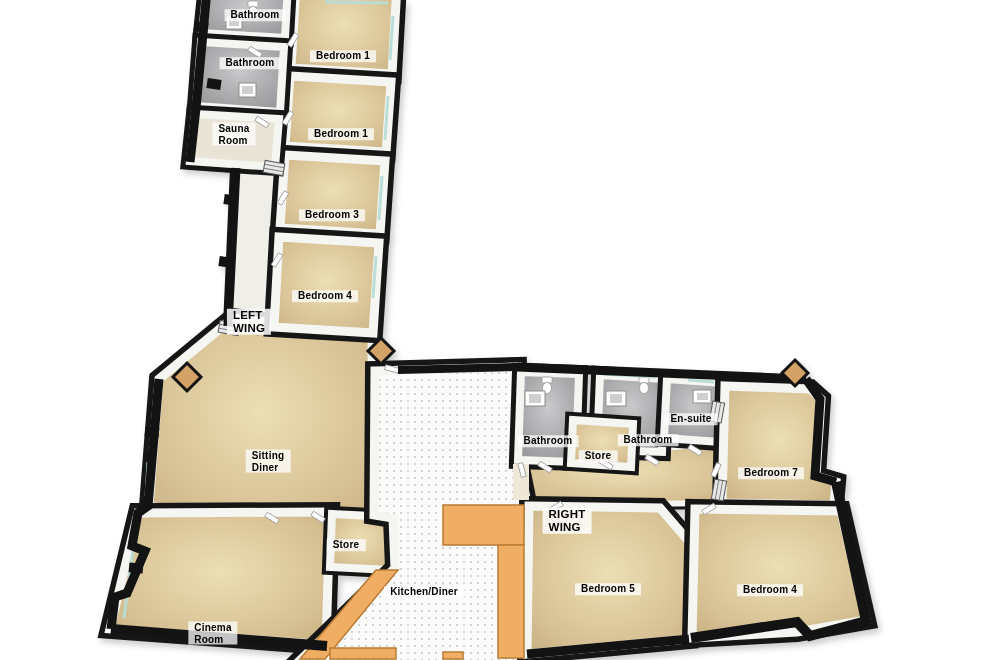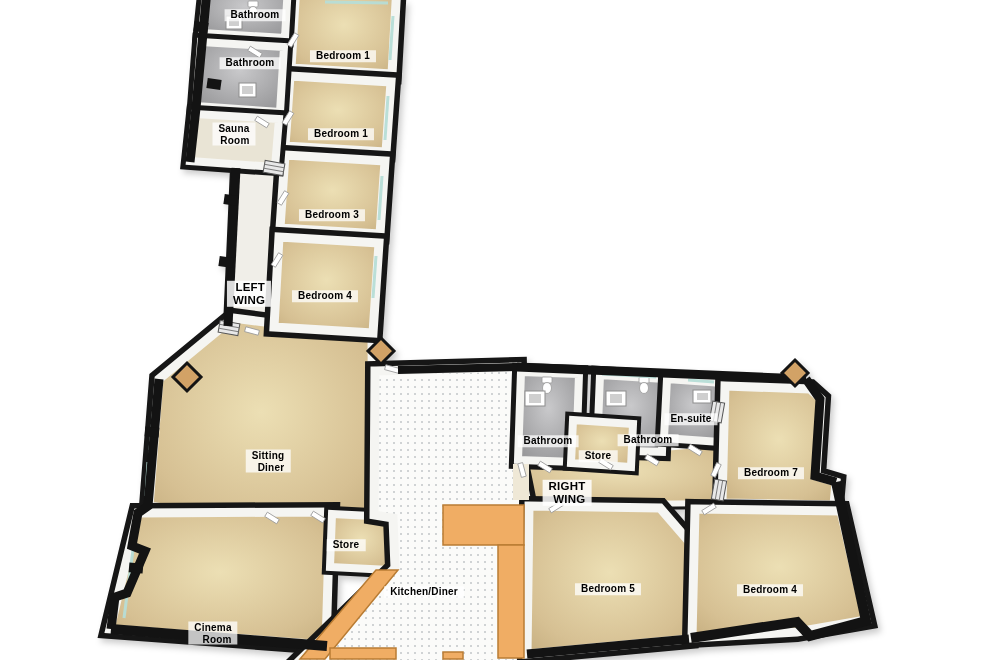--- a/index.html
+++ b/index.html
@@ -3,22 +3,22 @@
 <meta charset="utf-8">
 <style>
   html,body{margin:0;padding:0;background:#fff;}
   .stage{position:relative;width:984px;height:660px;background:#ffffff;overflow:hidden;
          font-family:"Liberation Sans", sans-serif;}
   .stage svg{position:absolute;left:0;top:0;
          filter:drop-shadow(3px 4px 3px rgba(0,0,0,0.20));}
   .label{position:absolute;transform:translate(-50%,-50%);
          font:bold 10px/1.15 "Liberation Sans", sans-serif;color:#000;
          background:rgba(255,255,255,0.75);padding:0 6px;white-space:pre-line;
-         text-align:right;letter-spacing:.2px;z-index:5;}
-  .label.wing{font-size:11.5px;background:rgba(255,255,255,0.85);}
+         text-align:left;letter-spacing:.2px;z-index:5;}
+  .label.wing{font-size:11.5px;background:rgba(255,255,255,0.85);margin-top:28px;}
 </style>
 </head>
 <body>
 
 <div class="stage">
 <svg width="984" height="660" viewBox="0 0 984 660">
   <defs>
     <radialGradient id="tan" cx="50%" cy="45%" r="80%">
       <stop offset="0%" stop-color="#ecdfb4"></stop>
           <stop offset="65%" stop-color="#d6c093"></stop>

